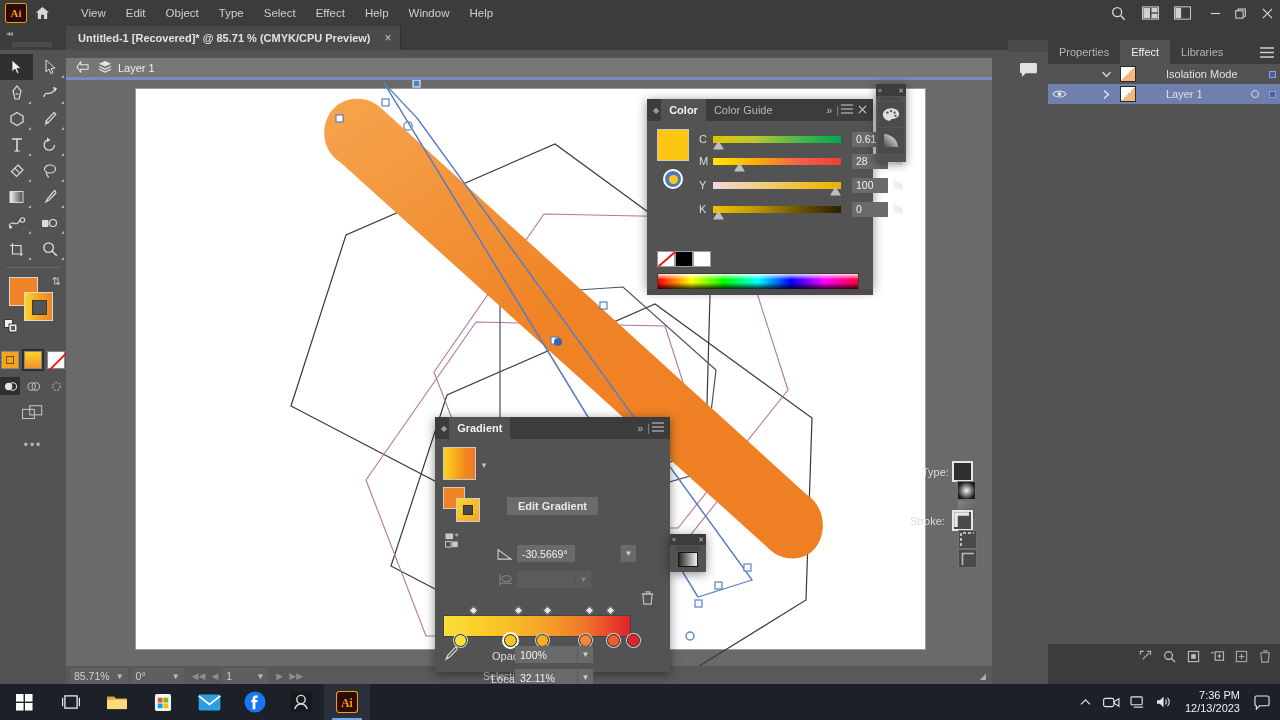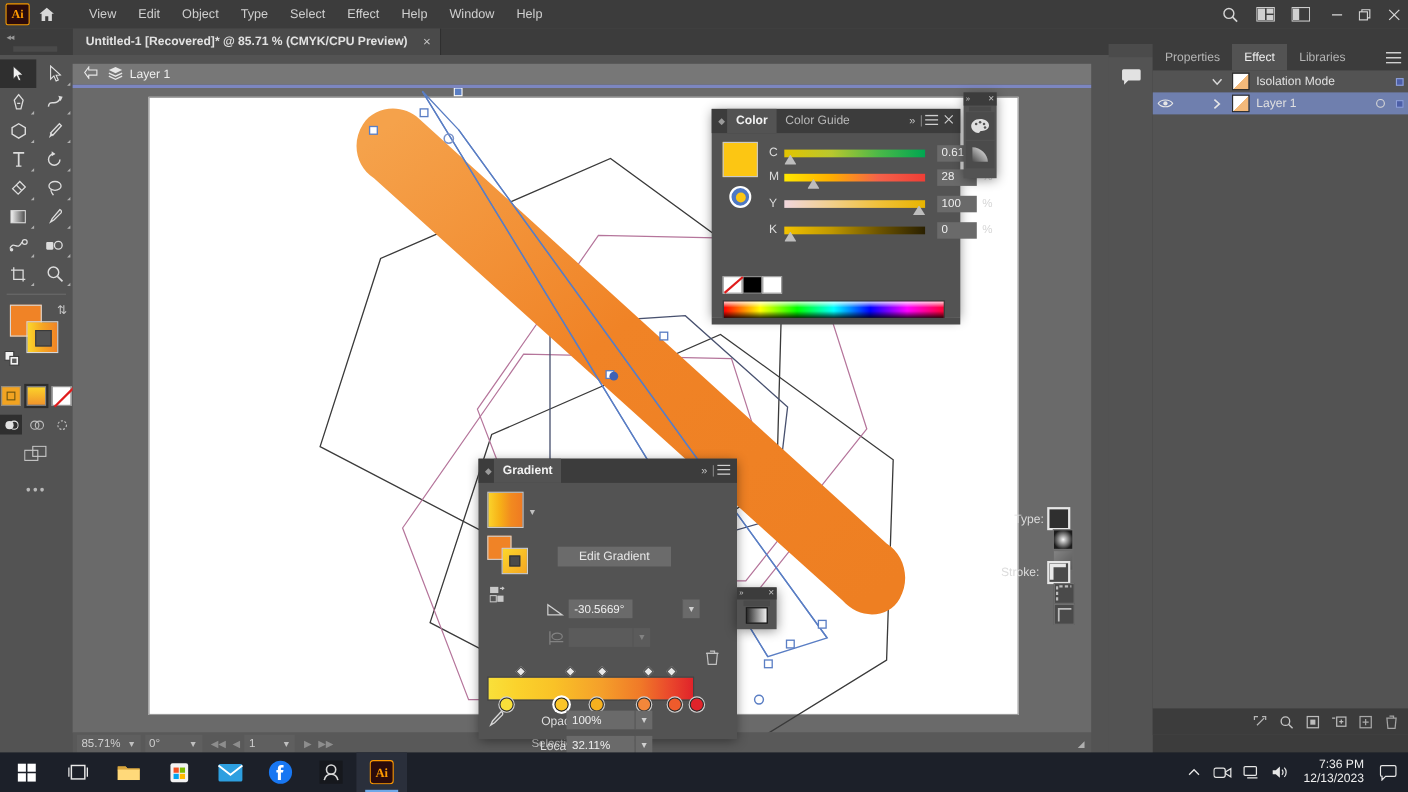--- a/index.html
+++ b/index.html
@@ -178,21 +178,21 @@
   }
   .layer-row.selected { background: #6f7fae; }
   .lr-eye { width: 22px; display:flex; align-items:center; justify-content:center; }
   .lr-lock { width: 22px; }
   .lr-indicator { width: 3px; height: 16px; background: #6e86d6; }
   .lr-disc { width: 28px; display:flex;align-items:center;justify-content:center; }
   .lr-thumb {
     width: 16px; height: 16px; background: #fff; border: 1px solid #2b2b2b; margin-right: 6px;
     background: linear-gradient(135deg,#fff 50%,#f3b97a 50%);
   }
-  .lr-name { flex: 1; }
+  .lr-name { flex: 1; margin-left: 24px; }
   .lr-target { width: 18px; display:flex;align-items:center;justify-content:center; }
   .lr-sel { width: 16px; display:flex;align-items:center;justify-content:center; }
   .target-circle { width:8px;height:8px;border:1.3px solid #d8d8d8;border-radius:50%; }
   .sel-square { width:7px;height:7px;background:#4d5fa8; border:1px solid #8fa0d8; }
 
   .layers-footer {
     position: absolute; left: 0; bottom: 0; width: 232px; height: 24px; background: #3c3c3c;
     display: flex; align-items: center; justify-content: flex-end; padding-right: 4px; gap: 2px;
   }
   .lf-btn { width: 22px; height: 22px; display:flex;align-items:center;justify-content:center; }
@@ -912,21 +912,21 @@
           </svg>
       </div>
 
       <span class="gp-label" style="left:487px; top:27px;">Type:</span>
       <span style="position:absolute;left:518px;top:23px;">
         <span class="gp-typebtn gp-t-linear sel"></span>
         <span class="gp-typebtn gp-t-radial" style="margin-left:4px;"></span>
         <span class="gp-typebtn gp-t-free" style="margin-left:4px;"></span>
       </span>
 
-      <div class="gp-editbtn" style="left:72px; top:58px; width:103px;">Edit Gradient</div>
+      <div class="gp-editbtn" style="left:72px; top:58px; width:91px;font-weight:bold;">Edit Gradient</div>
 
       <span class="gp-label" style="left:475px; top:76px;">Stroke:</span>
       <span style="position:absolute;left:518px;top:72px;">
         <span class="gp-strokebtn sel">
           <svg width="17" height="17" viewBox="0 0 17 17" style="display:block">
               <path d="M2 15 V2 H15" fill="none" stroke="#e8e8e8" stroke-width="3.5"></path>
             </svg>
         </span>
         <span class="gp-strokebtn" style="margin-left:5px;">
           <svg width="17" height="17" viewBox="0 0 17 17" style="display:block">

